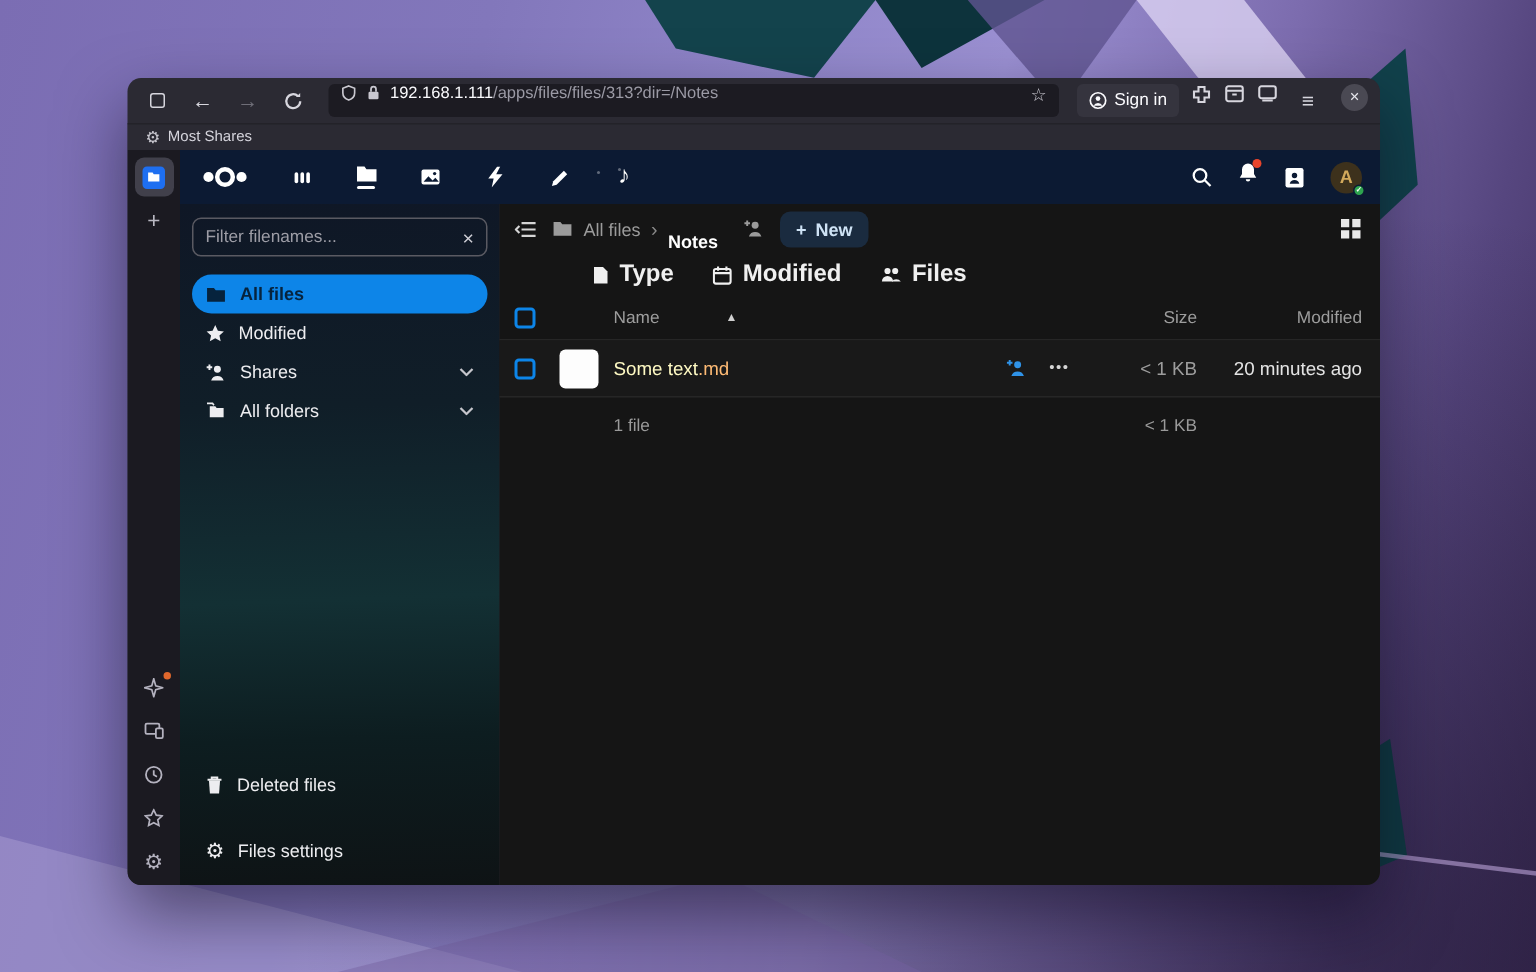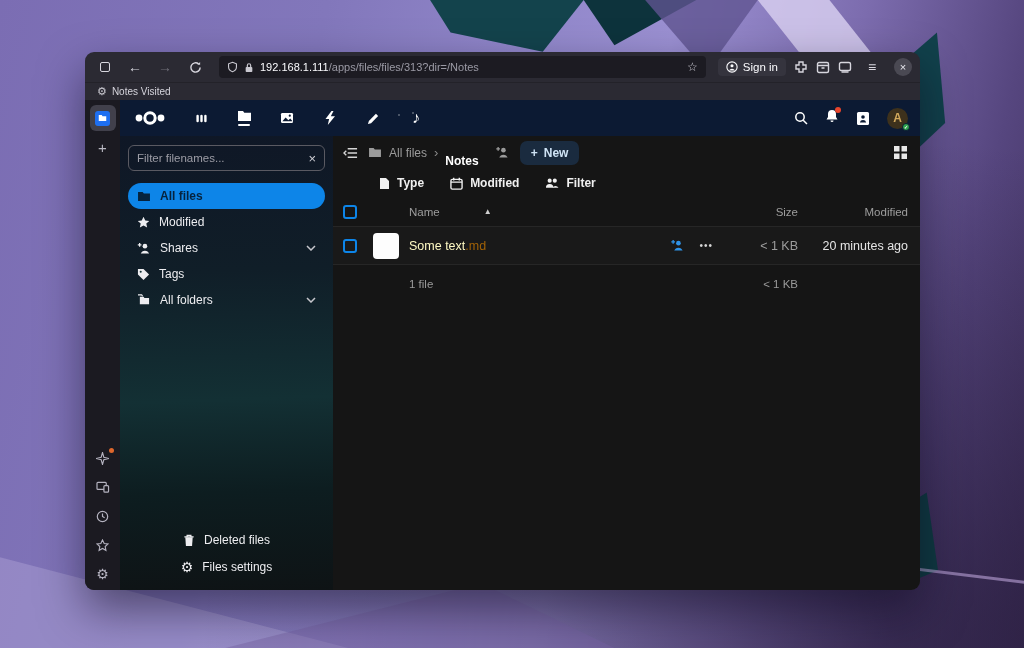--- a/index.html
+++ b/index.html
@@ -21,25 +21,25 @@
   .wp-beam2  { clip-path:polygon(22% 100%,47% 90%,60% 100%); background:rgba(120,100,165,.45); }
 
   
   .window { position:absolute; left:85px; top:52px; width:835px; height:538px; border-radius:9px; overflow:hidden;
     background:#2b2a33; box-shadow:0 20px 45px rgba(10,5,25,.5); display:flex; flex-direction:column; }
 
   .b-toolbar { height:30px; display:flex; align-items:center; padding:0 8px; gap:6px; color:#d7d6de; }
   .tb-ic { width:24px; height:22px; display:flex; align-items:center; justify-content:center; border-radius:4px; font-size:14px; cursor:default; }
   .tb-ic.dim { color:#6f6e78; }
   .win-sq { width:10px; height:10px; border:1.6px solid #d7d6de; border-radius:2px; }
-  .urlbar { flex:1; height:22px; background:#1c1b22; border-radius:4px; display:flex; align-items:center; padding:0 8px; gap:6px; margin:0 6px; min-width:0; }
+  .urlbar { flex:1; height:22px; background:#1c1b22; border-radius:4px; display:flex; align-items:flex-start; padding:0 8px; gap:6px; margin:0 6px; min-width:0; }
   .url-text { flex:1; font-size:11px; color:#fbfbfe; white-space:nowrap; overflow:hidden; }
   .url-text .path { color:#9b9aa5; }
   .signin { display:flex; align-items:center; gap:5px; font-size:11.5px; color:#fbfbfe; padding:3px 8px; border-radius:4px; background:#35343e; }
-  .b-right { display:flex; align-items:center; gap:8px; }
+  .b-right { display:flex; gap:8px; }
   .close-btn { width:18px; height:18px; border-radius:50%; background:#4a4953; color:#e8e8ee; font-size:11px; display:flex; align-items:center; justify-content:center; margin-left:2px; }
 
   .bm-bar { height:18px; display:flex; align-items:center; gap:5px; padding:0 12px; font-size:10px; color:#d5d4dc; background:#2b2a33; border-top:1px solid #232229; }
   .bm-gear { font-size:11px; color:#c9c8d0; }
 
   .b-content { flex:1; display:flex; min-height:0; }
 
   
   .tabstrip { width:35px; background:#1b1a21; display:flex; flex-direction:column; align-items:center; padding:5px 0 8px; }
   .vtab { width:26px; height:26px; border-radius:6px; background:#41404b; display:flex; align-items:center; justify-content:center; }
@@ -68,48 +68,48 @@
   
   .nc-side { width:213px; display:flex; flex-direction:column; padding:9px 8px 10px;
     background:linear-gradient(178deg,#0f1726 0%,#101e28 30%,#133034 58%,#0d1d20 78%,#0e1315 100%); }
   .filter-box { height:26px; border:1.5px solid #5a5a62; border-radius:6px; display:flex; align-items:center; padding:0 8px; margin-bottom:12px; }
   .filter-box input { flex:1; background:transparent; border:none; outline:none; color:#d9d9de; font-size:11.5px; font-family:"Liberation Sans",sans-serif; min-width:0; }
   .filter-box input::placeholder { color:#9d9da6; }
   .filter-x { color:#cfcfd6; font-size:13px; }
   .nav-item { height:26px; display:flex; align-items:center; gap:9px; padding:0 9px; border-radius:13px; color:#ededf0; font-size:12px; }
   .nav-item .chev { margin-left:auto; color:#c6c6cc; }
   .nav-item.active { background:#0d85e8; color:#06233d; font-weight:bold; }
-  .side-bottom { margin-top:auto; display:flex; flex-direction:column; gap:1px;align-items:center; }
+  .side-bottom { margin-top:auto; display:flex; flex-direction:column; gap:18px; }
   .gear-glyph { font-size:14px; line-height:1; }
 
   
   .nc-main { flex:1; background:#151515; display:flex; flex-direction:column; min-width:0; color:#ddd; }
   .m-toolbar { height:33px; display:flex; align-items:center; padding:0 12px 0 10px; gap:10px; }
   .crumb { display:flex; align-items:center; gap:7px; font-size:12px; }
   .crumb .root { color:#9b9b9b; display:flex; align-items:center; gap:7px; }
   .crumb .sep { color:#8a8a8a; font-size:13px; }
   .crumb .cur { color:#fff; font-weight:bold;margin-top:16px; }
   .new-btn { display:flex; align-items:center; gap:6px; background:#1a2b3f; color:#cfe3f5; font-size:12px; font-weight:bold; padding:5px 11px; border-radius:7px; }
   .grid-toggle { margin-left:auto; }
-  .chips { height:28px; display:flex; align-items:center; gap:26px; padding-left:46px; font-size:12px; font-weight:bold; color:#f0f0f0; }
+  .chips { height:28px; display:flex; align-items:center; gap:26px; padding-left:62px; font-size:16px; font-weight:bold; color:#f0f0f0; }
   .chip { display:flex; align-items:center; gap:7px; }
 
   .t-head { height:30px; display:flex; align-items:center; padding:0 12px 0 10px; font-size:11.5px; color:#9d9d9d; border-bottom:1px solid #262626; }
   .col-check { width:30px; display:flex; align-items:center; }
   .checkbox { width:14px; height:14px; border:2px solid #0d85e8; border-radius:3px; }
   .col-name { flex:1; display:flex; align-items:center; gap:10px; min-width:0; }
   .col-actions { width:64px; display:flex; align-items:center; gap:14px; justify-content:flex-end; }
   .col-size { width:85px; text-align:right; }
   .col-mod { width:110px; text-align:right; }
   .sort { font-size:8px; color:#cfcfcf; margin-left:5px; }
 
   .f-row { height:38px; display:flex; align-items:center; padding:0 12px 0 10px; background:#191919; border-bottom:1px solid #262626; font-size:12.5px; }
   .thumb { width:26px; height:26px; background:#fdfdfd; border-radius:4px; }
   .fname { color:#fef9c3; }
-  .fext { color:#a16207;text-align:center; }
+  .fext { color:#fdba74;text-align:center; }
   .dots { color:#d5d5d5; font-size:10px; letter-spacing:1px; }
   .f-row .col-size { color:#9d9d9d; }
   .f-row .col-mod { color:#e4e4e4; }
 
   .sum-row { height:38px; display:flex; align-items:center; padding:0 12px 0 10px; font-size:11.5px; color:#9a9a9a; }
 </style>
 </head>
 <body>
 
 <div class="wallpaper">
@@ -178,21 +178,21 @@
           <span>≡</span>
         </div>
       <div class="close-btn">
           <span>×</span>
         </div>
     </div>
   </div>
 
   <div class="bm-bar">
     <span class="bm-gear">⚙</span>
-    <span>Notes Visited</span>
+    <span>Most Shares</span>
   </div>
 
   <div class="b-content">
 
     <div class="tabstrip">
       <div class="vtab">
         <div class="vtab-fav">
           <svg width="9" height="8" viewBox="0 0 12 10">
               <path d="M1 1h4l1 1.5h5V9H1z" fill="#fff"></path>
             </svg>
@@ -323,27 +323,20 @@
           <div class="nav-item">
             <svg width="14" height="13" viewBox="0 0 15 14">
                 <circle cx="8.5" cy="4.5" r="2.5" fill="#ededf0"></circle>
                 <path d="M4 12.5a4.8 4.8 0 0 1 9 0z" fill="#ededf0"></path>
                 <path d="M2.8 1v4M0.8 3h4" stroke="#ededf0" stroke-width="1.4"></path>
               </svg>
             <span>Shares</span>
             <svg class="chev" width="10" height="6" viewBox="0 0 10 6">
                 <path d="M1 1l4 4 4-4" fill="none" stroke="#c6c6cc" stroke-width="1.5"></path>
               </svg>
-          </div>
-          <div class="nav-item">
-            <svg width="13" height="13" viewBox="0 0 14 14">
-                <path d="M1 7V1h6l6 6-6 6z" fill="#ededf0"></path>
-                <circle cx="4" cy="4" r="1.1" fill="#13303 4" style="fill:#133034"></circle>
-              </svg>
-            <span>Tags</span>
           </div>
           <div class="nav-item">
             <svg width="14" height="12" viewBox="0 0 15 13">
                 <path d="M3 3h4l1 1.4h5V11H3z" fill="#ededf0"></path>
                 <path d="M1 1h4l1 1.4" fill="none" stroke="#ededf0" stroke-width="1.2"></path>
               </svg>
             <span>All folders</span>
             <svg class="chev" width="10" height="6" viewBox="0 0 10 6">
                 <path d="M1 1l4 4 4-4" fill="none" stroke="#c6c6cc" stroke-width="1.5"></path>
               </svg>
@@ -412,21 +405,21 @@
                 </svg>
               <span>Modified</span>
             </div>
             <div class="chip">
               <svg width="14" height="12" viewBox="0 0 15 12">
                   <circle cx="5" cy="3.5" r="2.2" fill="#f0f0f0"></circle>
                   <circle cx="10.5" cy="3.5" r="2.2" fill="#f0f0f0"></circle>
                   <path d="M1 11a4 4 0 0 1 8 0z" fill="#f0f0f0"></path>
                   <path d="M8 11a4 4 0 0 1 6.5 0z" fill="#f0f0f0"></path>
                 </svg>
-              <span>Filter</span>
+              <span>Files</span>
             </div>
           </div>
 
           <div class="t-head">
             <div class="col-check">
                 <span class="checkbox"></span>
               </div>
             <div class="col-name" style="padding-left:36px;gap:39px;">
               <span>Name</span>
               <span class="sort">▲</span>

